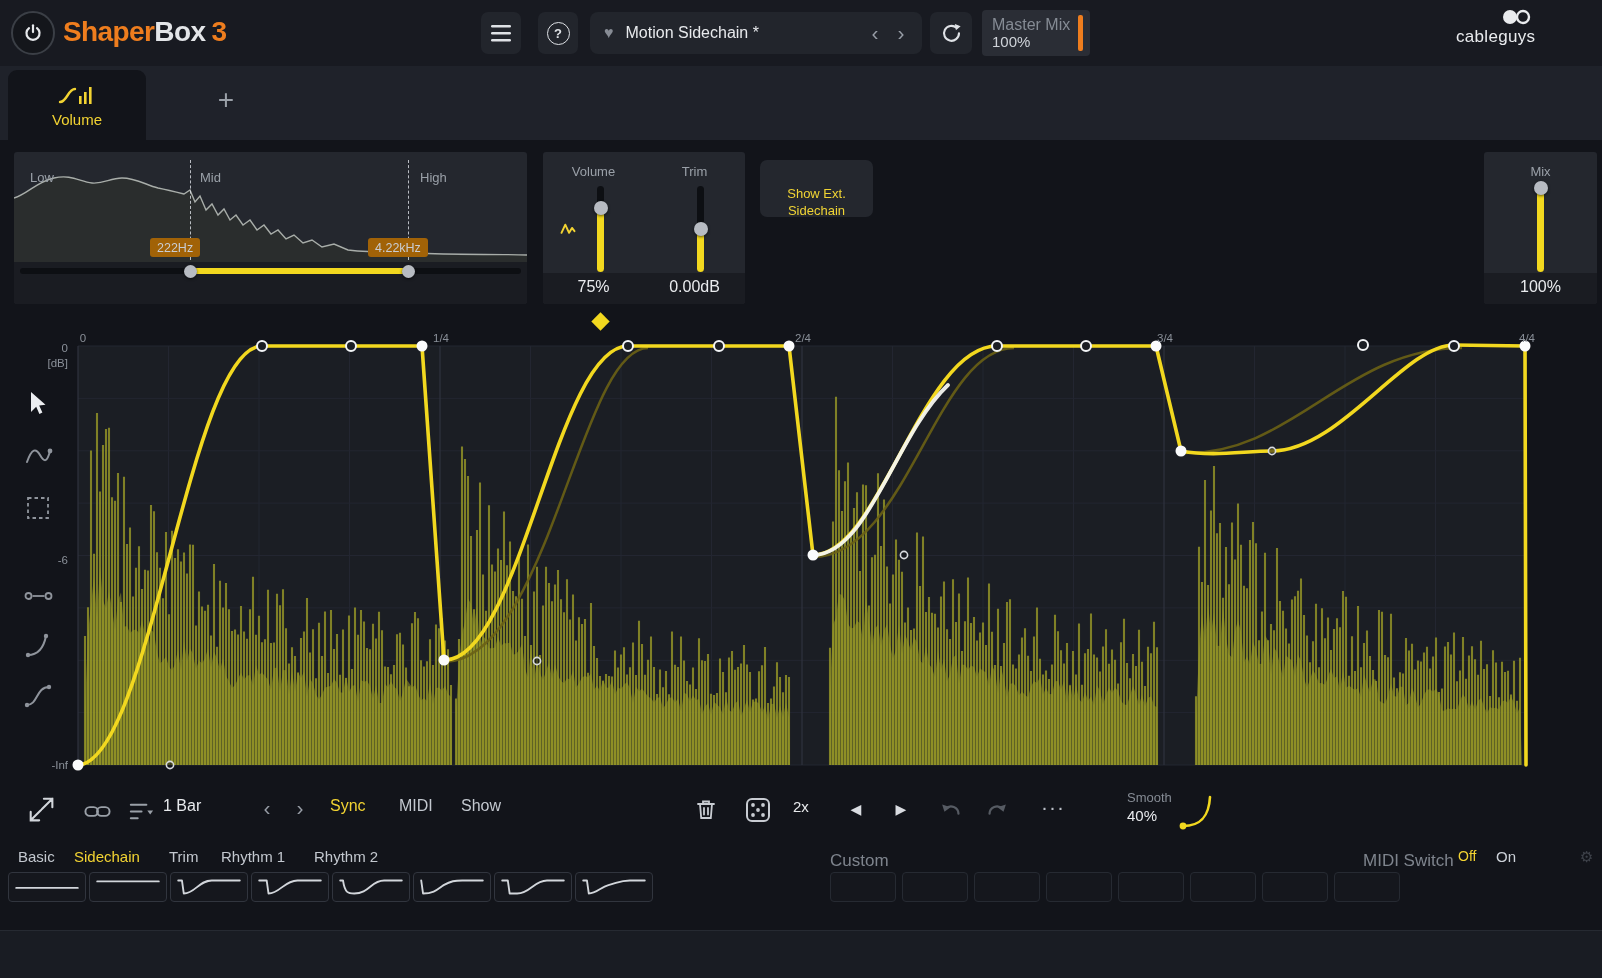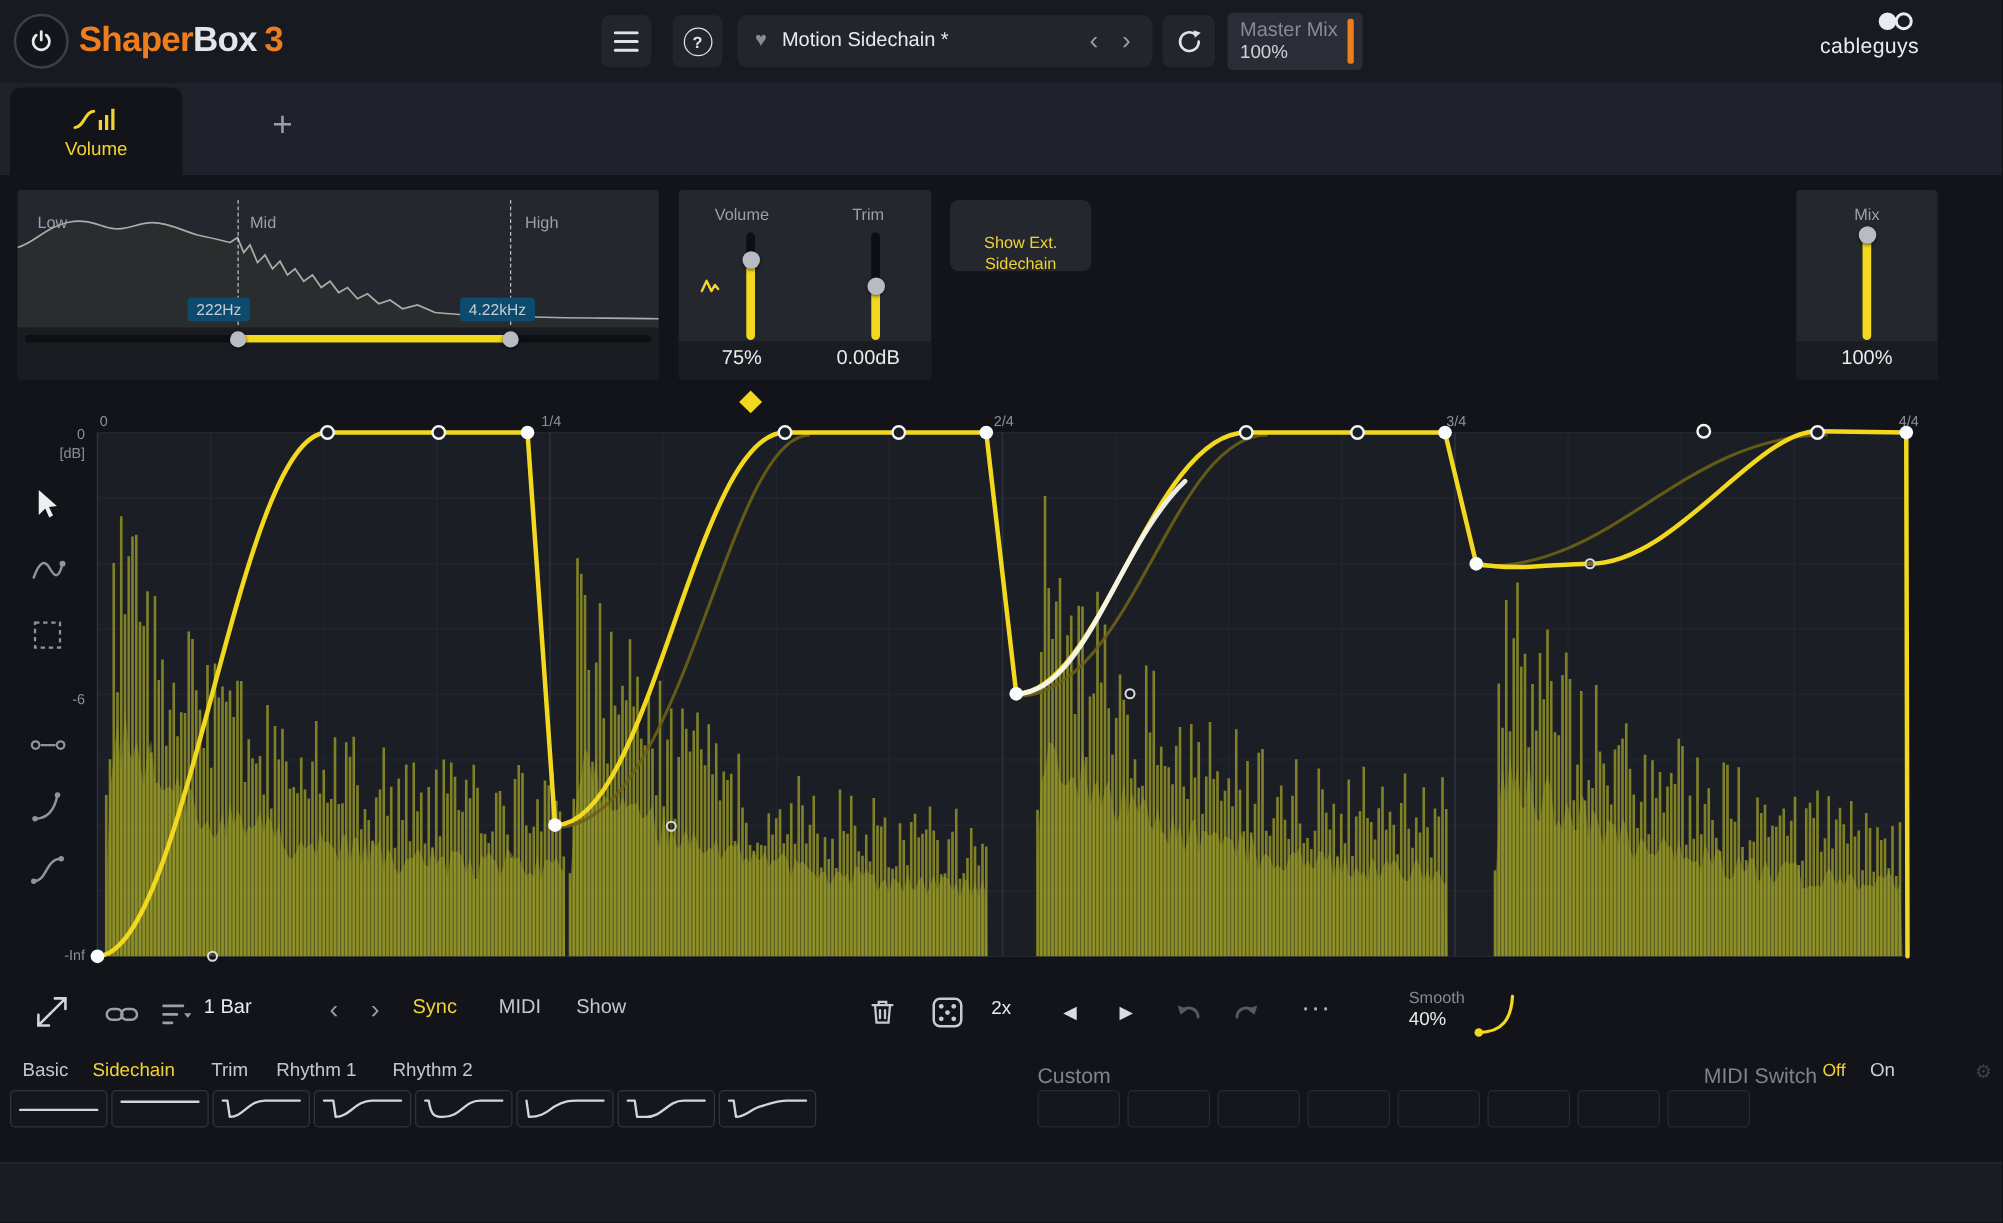--- a/index.html
+++ b/index.html
@@ -26,31 +26,31 @@
 .brandtext{font-size:17px;color:#e9ebee;letter-spacing:.3px}
 
 .tabstrip{position:absolute;left:0;top:66px;width:1602px;height:74px;background:#1f222a}
 .tab{position:absolute;left:8px;top:4px;width:138px;height:70px;background:#12141a;border-radius:9px 9px 0 0;display:flex;flex-direction:column;align-items:center;justify-content:center;gap:3px}
 .tablabel{font-size:15px;color:#f2d332}
 .addtab{position:absolute;left:206px;top:14px;width:40px;height:40px;font-size:28px;color:#9aa0a8}
 
 .panel{position:absolute;background:#24272e;border-radius:3px}
 .band{left:14px;top:152px;width:513px;height:152px}
 .vt{left:543px;top:152px;width:202px;height:152px}
-.mixp{left:1437px;top:152px;width:113px;height:152px}
+.mixp{left:1484px;top:152px;width:113px;height:152px}
 .pbot{position:absolute;left:0;right:0;bottom:0;height:31px;background:#1a1c22;border-radius:0 0 3px 3px}
 .bandbot{position:absolute;left:0;right:0;bottom:0;height:42px;background:#1a1c22;border-radius:0 0 3px 3px}
 .plabel{position:absolute;top:12px;text-align:center;font-size:13px;color:#9aa0a8}
 .pval{position:absolute;top:126px;text-align:center;font-size:16px;color:#e9ebee}
 .vtrack{position:absolute;top:34px;width:7px;height:86px;background:#0d0f13;border-radius:3.5px}
 .vfill{position:absolute;left:0;width:7px;background:#f2d81f;border-radius:3.5px}
 .knob{position:absolute;width:14px;height:14px;border-radius:50%;background:#b7bbc2;box-shadow:0 1px 3px rgba(0,0,0,.6)}
 .speclabel{position:absolute;top:18px;font-size:13px;color:#9aa0a8}
 .dash{position:absolute;top:8px;height:100px;border-left:1px dashed rgba(222,226,232,.8)}
-.chip{position:absolute;top:86px;background:#0c4a6e;border-radius:3px;padding:2.5px 7px;font-size:12.5px;color:#c9ccd2}
+.chip{position:absolute;top:86px;background:#a16207;border-radius:3px;padding:2.5px 7px;font-size:12.5px;color:#c9ccd2}
 .btrack{position:absolute;left:6px;top:116px;width:501px;height:6px;background:#0d0f13;border-radius:3px}
 .brange{position:absolute;left:170px;top:0;width:218px;height:6px;background:#f2d81f;border-radius:3px}
 .bandsrow{position:absolute;left:0;right:0;top:129px;display:flex;justify-content:center;align-items:center;gap:7px;font-size:13px;color:#9aa0a8}
 .extbtn{position:absolute;left:760px;top:160px;width:113px;height:57px;background:#24272e;border-radius:7px;color:#f0d434;font-size:13px;line-height:17px;text-align:center;padding-top:25px}
 .diamond{position:absolute;left:594px;top:315px;width:13px;height:13px;background:#f2d81f;transform:rotate(45deg)}
 
 .editor{position:absolute;left:0;top:330px;width:1602px;height:462px}
 #plot{position:absolute;left:0;top:0}
 .tlabel{position:absolute;top:2px;width:34px;text-align:center;font-size:11.5px;color:#8a9099}
 .dlabel{position:absolute;text-align:right;font-size:11.5px;color:#8a9099}

